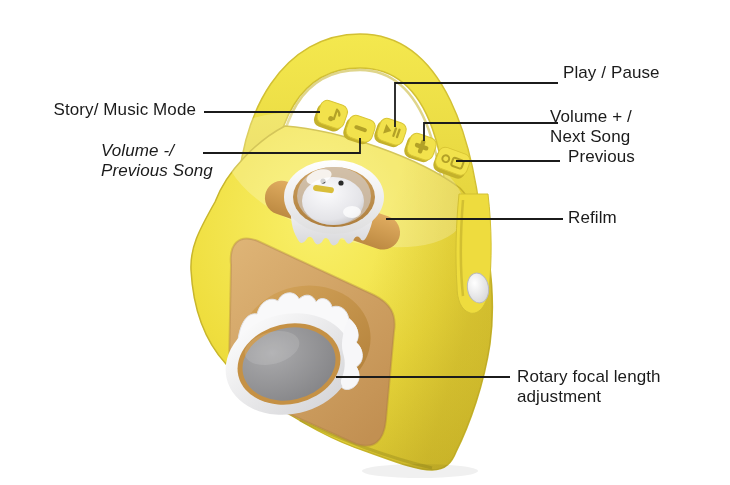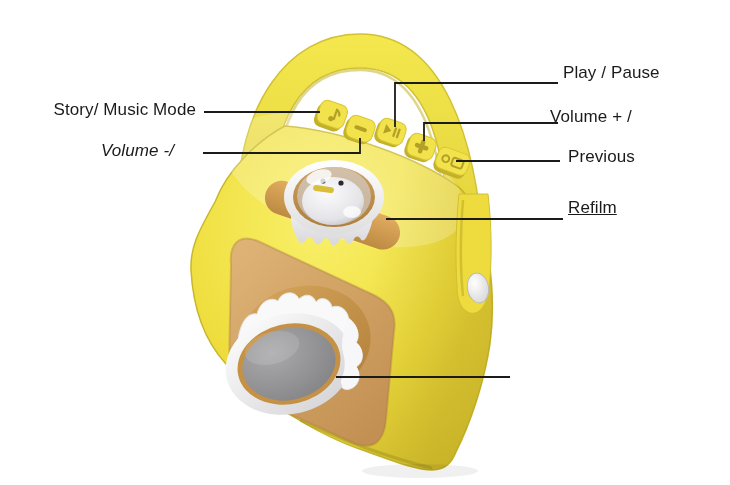--- a/index.html
+++ b/index.html
@@ -203,32 +203,38 @@
       <path d="M 510 377 H 336"></path>
     </g>
   </svg>
 
   <div class="label r" style="right:534px;top:100px;">
     <span>Story/ Music Mode</span>
   </div>
 
   <div class="label" style="left:101px;top:141px;font-style:italic;">
     <span class="ln">Volume -/</span>
+    <span class="ln">Previous Song</span>
   </div>
 
   <div class="label" style="left:563px;top:63px;">
     <span class="ln">Play / Pause</span>
   </div>
 
   <div class="label" style="left:550px;top:107px;">
     <span class="ln">Volume + /</span>
+    <span class="ln">Next Song</span>
   </div>
 
   <div class="label" style="left:568px;top:147px;">
     <span>Previous</span>
   </div>
 
-  <div class="label" style="left:568px;top:198px;text-decoration:underline;">
+  <div class="label" style="left:568px;top:208px;">
     <span>Refilm</span>
   </div>
 
+  <div class="label" style="left:517px;top:367px;">
+    <span class="ln">Rotary focal length</span>
+    <span class="ln">adjustment</span>
+  </div>
 
 </div>
 
 </body></html>

